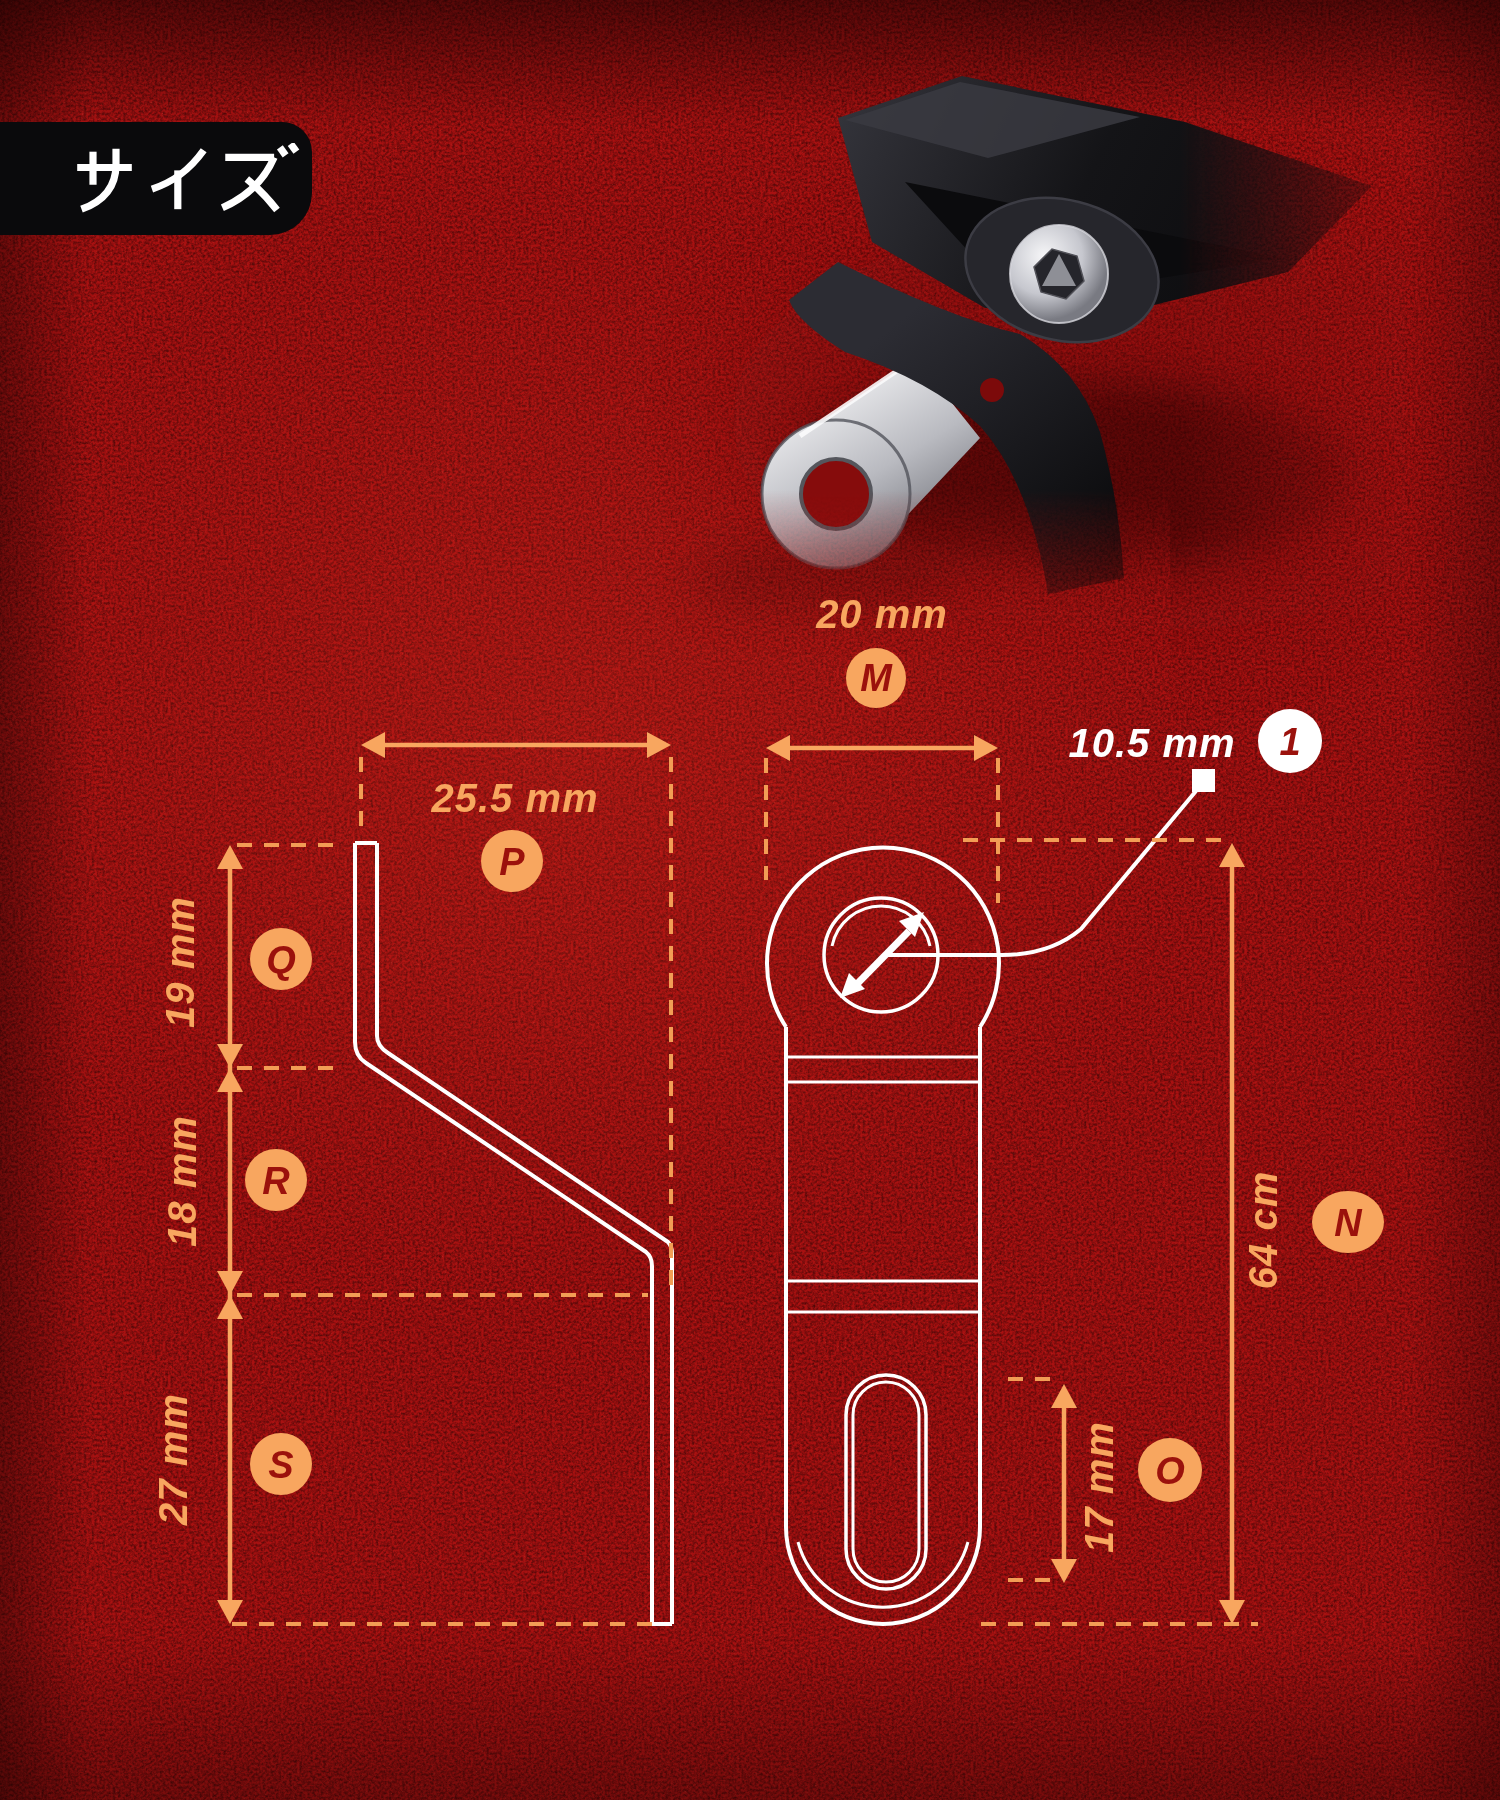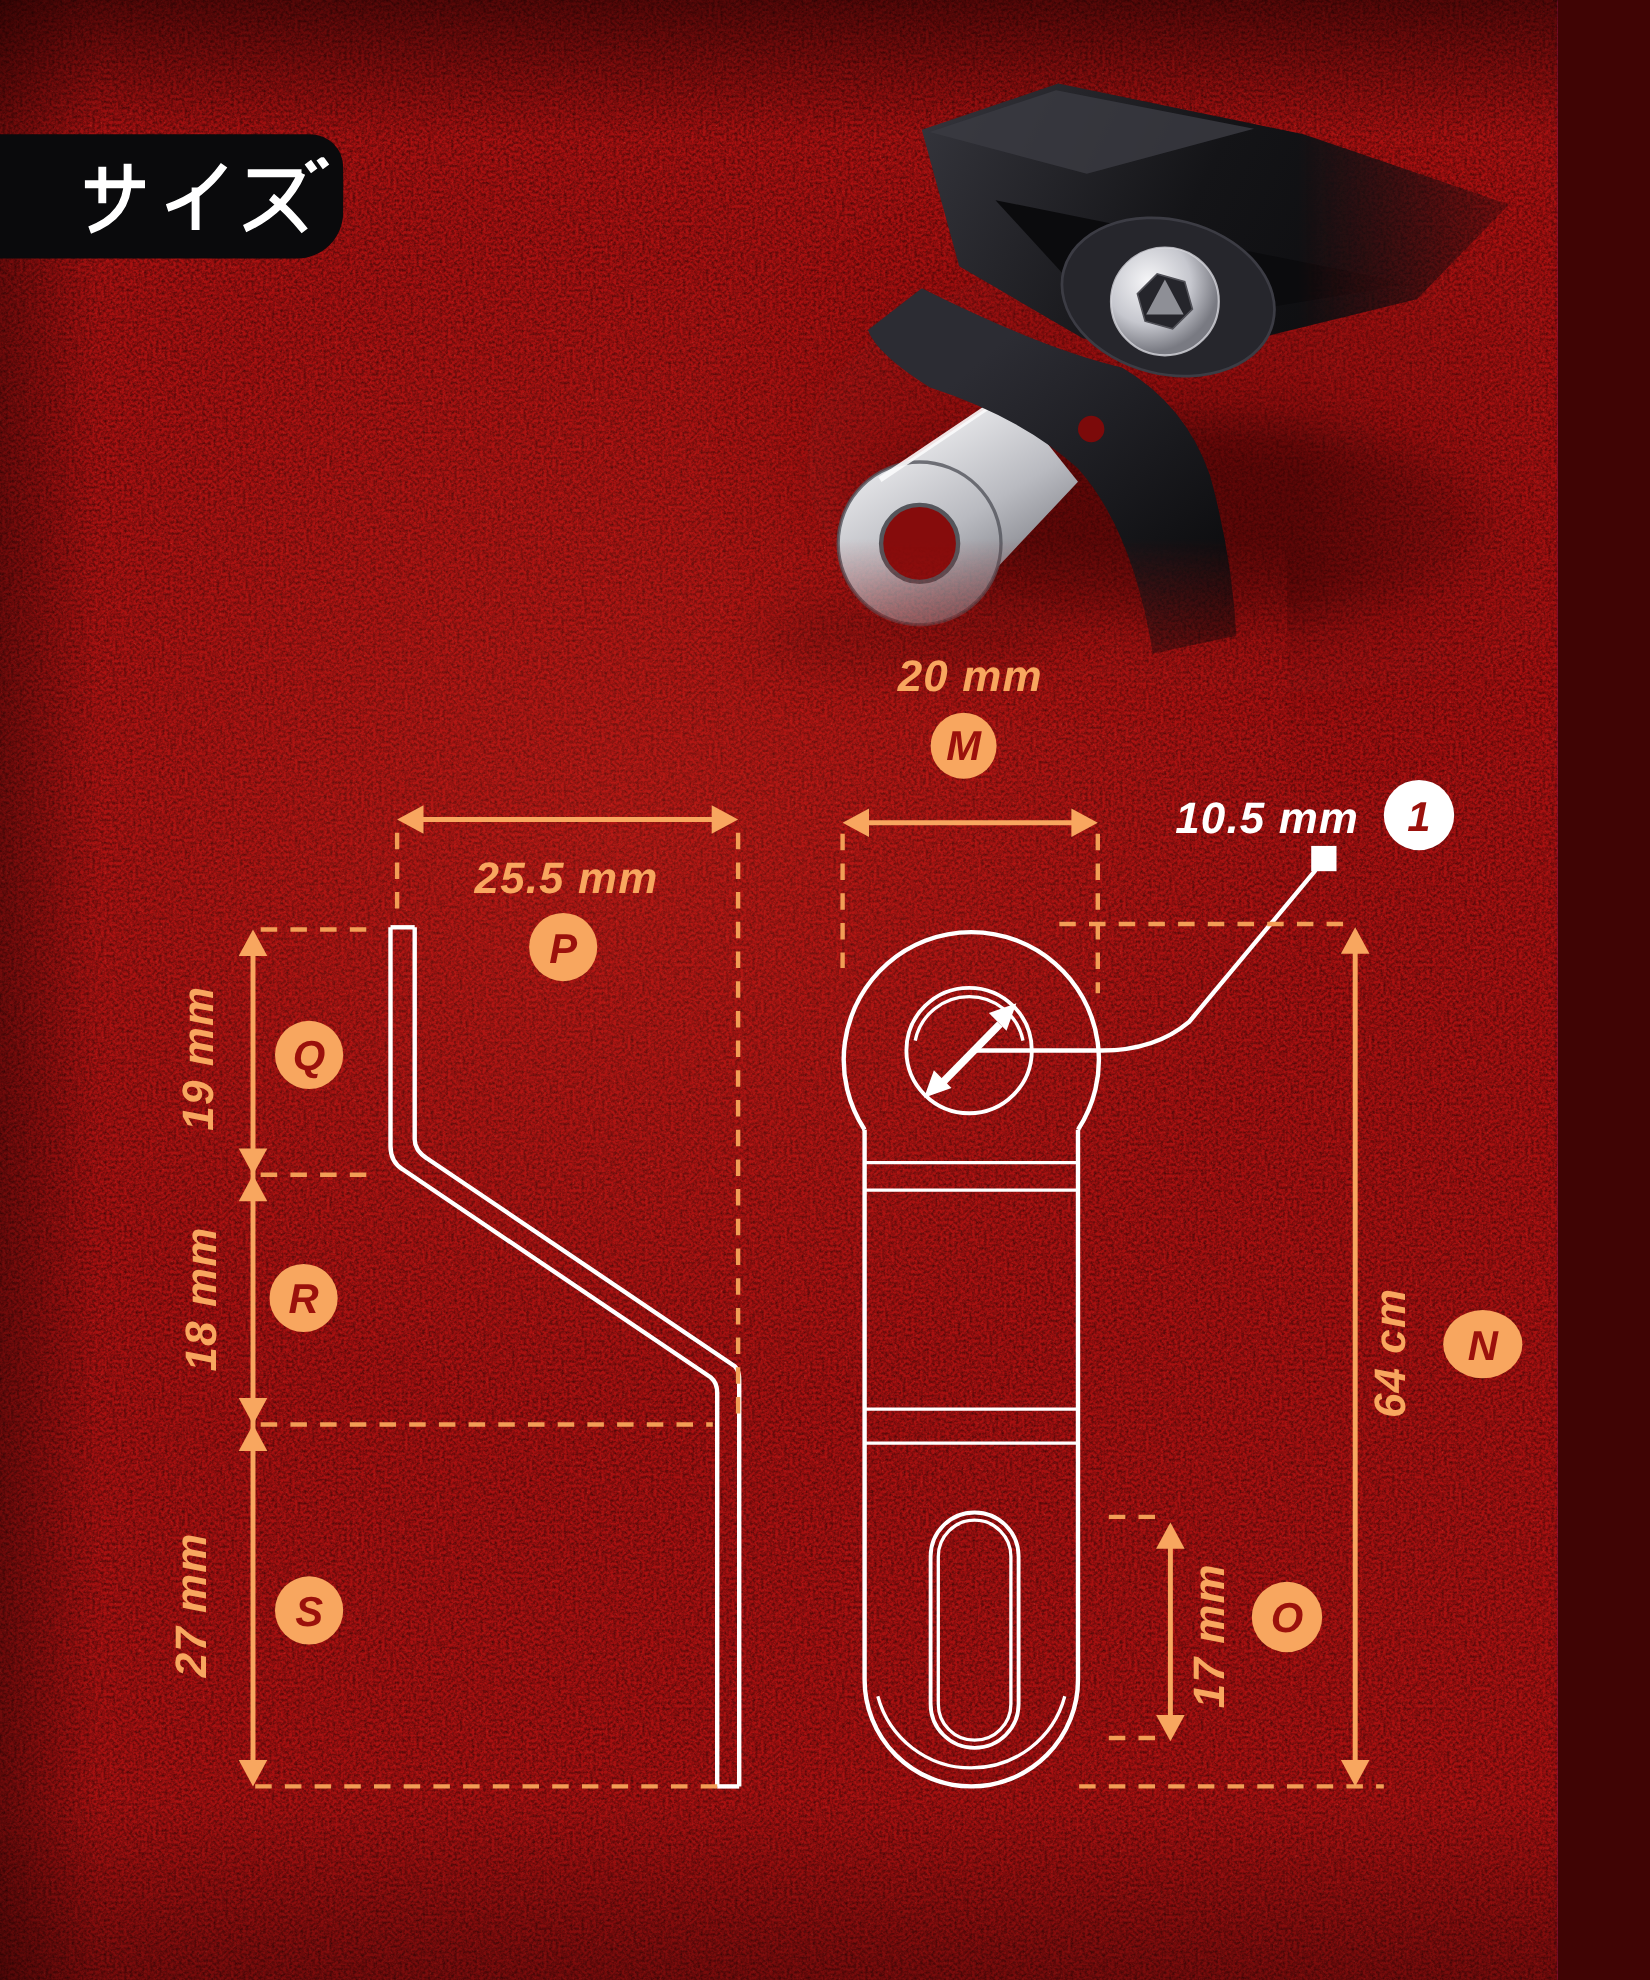--- a/index.html
+++ b/index.html
@@ -1,20 +1,19 @@
 <!DOCTYPE html>
 <html><head>
 <meta charset="utf-8">
 <style>
   html,body{margin:0;padding:0;background:#400404;}
   .canvas{
-    position:relative;width:1392px;height:1800px;overflow:hidden;
+    position:relative;width:1500px;height:1800px;overflow:hidden;
     background:#a21caf;
     font-family:"Liberation Sans", sans-serif;
-    padding-left:24px;
   }
   .layer{position:absolute;left:0;top:0;width:1500px;height:1800px;}
   .vignette{
     background:
       radial-gradient(900px 760px at 38% 42%, rgba(255,70,44,.16), rgba(255,70,44,0) 70%),
       linear-gradient(180deg, rgba(18,0,0,.55), rgba(18,0,0,0) 7%),
       linear-gradient(0deg, rgba(18,0,0,.32), rgba(18,0,0,0) 9%),
       linear-gradient(90deg, rgba(18,0,0,.38), rgba(18,0,0,0) 6%),
       linear-gradient(270deg, rgba(18,0,0,.28), rgba(18,0,0,0) 6%);
     pointer-events:none;

